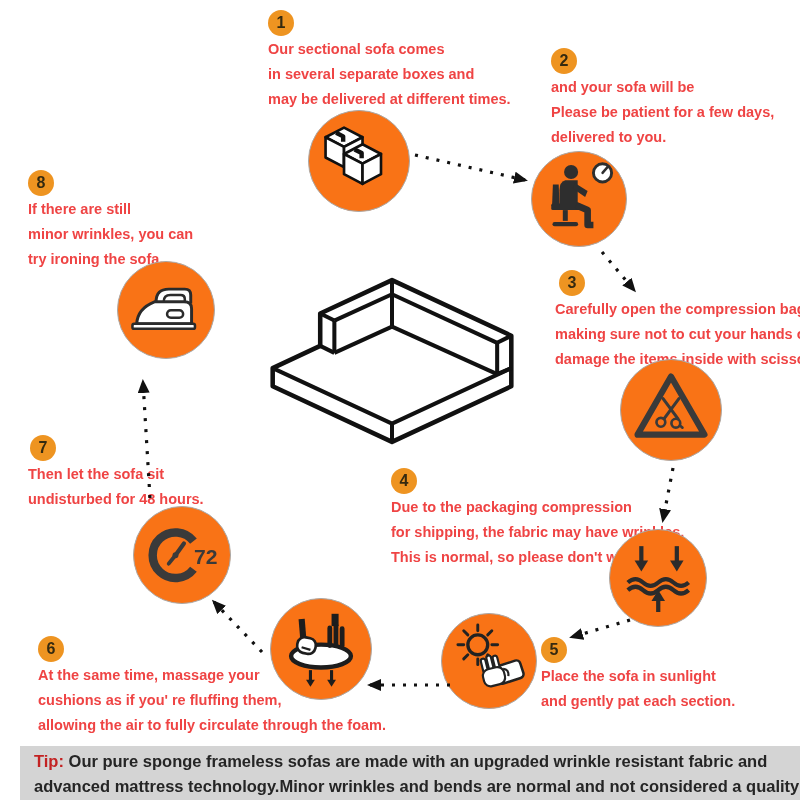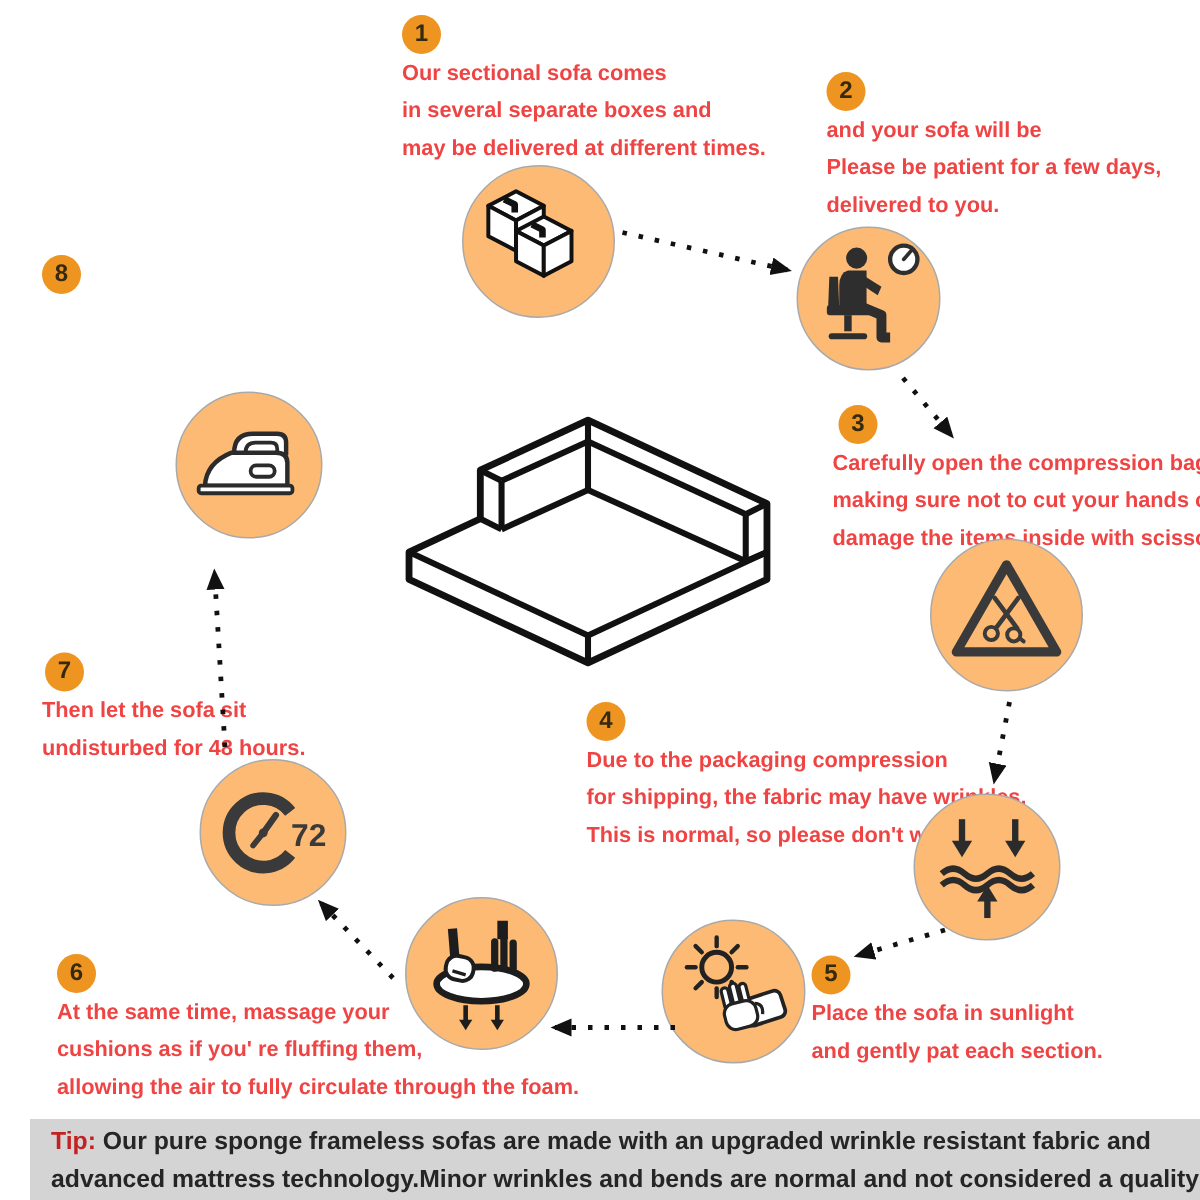--- a/index.html
+++ b/index.html
@@ -2,21 +2,21 @@
 <html><head>
 <meta charset="utf-8">
 <style>
   html,body{margin:0;padding:0;background:#fff;}
   #canvas{position:relative;width:800px;height:800px;background:#ffffff;overflow:hidden;
           font-family:"Liberation Sans",sans-serif;}
   .step{position:absolute;}
   .badge{display:block;width:26px;height:26px;border-radius:50%;background:#ee9421;
          color:#352a10;font-size:16px;font-weight:bold;text-align:center;line-height:26px;}
   .lines{margin-top:1px;color:#ef4444;font-size:14.5px;font-weight:bold;line-height:25px;white-space:nowrap;}
-  .icon-circle{position:absolute;border:1px solid #a9a9a9;border-radius:50%;background:#fdba74;
+  .icon-circle{position:absolute;border:1px solid #a9a9a9;border-radius:50%;background:#f97316;
                display:flex;align-items:center;justify-content:center;}
   .icon-circle svg{width:88%;height:88%;}
   #arrow-overlay{position:absolute;left:0;top:0;width:800px;height:800px;pointer-events:none;}
   #sofa{position:absolute;left:250px;top:270px;}
   #tipbar{position:absolute;left:0;top:746px;width:800px;height:54px;background:#d4d4d4;
           box-sizing:border-box;padding:3px 0 0 14px;font-size:16.5px;font-weight:bold;
           color:#252525;line-height:25px;white-space:nowrap;margin-left:20px;}
   #tipbar .tip-label{color:#c32222;}
 </style>
 </head>
@@ -80,20 +80,25 @@
   <div class="step" style="left:28px;top:435px;">
     <span class="badge" style="margin-left:2px;">7</span>
     <div class="lines">
       <div>Then let the sofa sit</div>
       <div>undisturbed for 48 hours.</div>
     </div>
   </div>
 
   <div class="step" style="left:28px;top:170px;">
     <span class="badge">8</span>
+    <div class="lines">
+      <div>If there are still</div>
+      <div>minor wrinkles, you can</div>
+      <div>try ironing the sofa.</div>
+    </div>
   </div>
 
   <div class="icon-circle" style="left:308px;top:110px;width:100px;height:100px;">
     <svg viewBox="0 0 100 100" fill="none" stroke="#111" stroke-width="3" stroke-linejoin="round">
       <g transform="translate(12,12)">
         <path d="M0,11 L21,0 L42,11 L21,22 Z" fill="#fff"></path>
         <path d="M0,11 L0,34 L21,45 L21,22 Z" fill="#fff"></path>
         <path d="M42,11 L42,34 L21,45 L21,22 Z" fill="#fff"></path>
         <path d="M12,6 L20,10 L20,16" stroke-width="5" fill="none"></path>
       </g>

